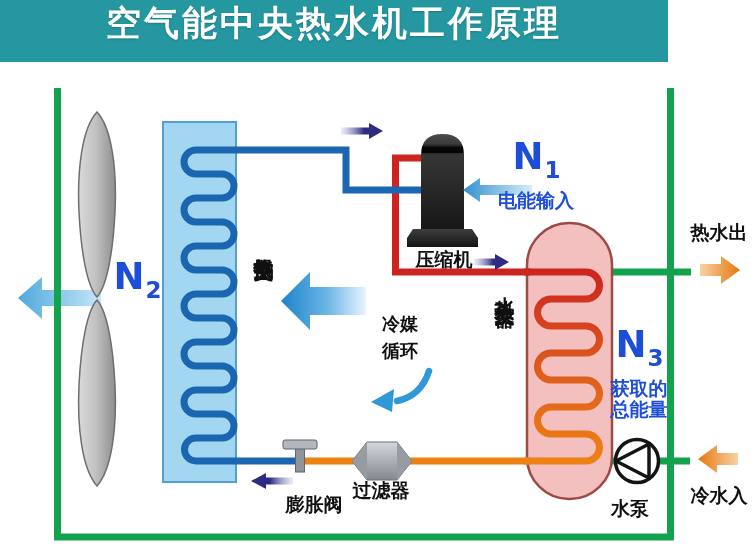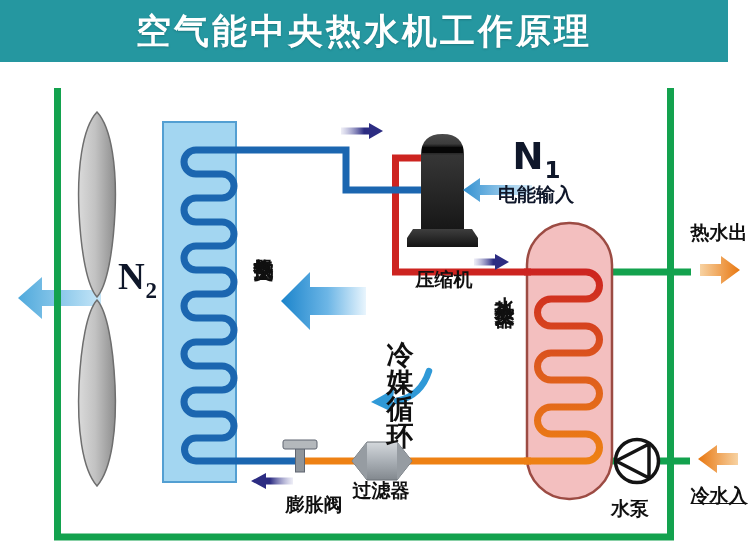--- a/index.html
+++ b/index.html
@@ -1,40 +1,40 @@
 <!DOCTYPE html>
 <html><head>
 <meta charset="utf-8">
 <style>
   html,body{margin:0;padding:0;background:#ffffff;}
   #stage{
     position:relative;width:756px;height:552px;overflow:hidden;
     background:#ffffff;font-family:"DejaVu Sans",sans-serif;
   }
   #hdr{
-    position:absolute;left:0;top:0;width:728px;height:62px;
-    background:#2597a0;display:flex;align-items:center;justify-content:center;
+    position:absolute;left:0;top:0;width:668px;height:62px;
+    background:#2597a0;display:flex;justify-content:center;
   }
   #hdr .t{
     color:#ffffff;font-size:35px;font-weight:bold;letter-spacing:3px;
     text-shadow:0 1px 2px rgba(0,40,40,.25);white-space:nowrap;
   }
   svg{position:absolute;left:0;top:0;}
   .lbl{position:absolute;font-weight:bold;color:#101010;line-height:1.12;}
   .s19{font-size:19px;}
   .ctr{text-align:center;}
   .vtext{
     position:absolute;font-weight:bold;color:#101010;
     writing-mode:vertical-rl;text-orientation:upright;
     font-size:20px;line-height:1;
   }
-  .nblock{position:absolute;text-align:center;color:#0f172a;}
+  .nblock{position:absolute;text-align:center;color:#1d4ed8;}
   .nsym{font-size:37px;font-weight:bold;line-height:1;white-space:nowrap;}
   .nsym sub{font-size:23px;font-weight:bold;position:relative;top:1px;left:1px;}
-  .ncap{font-size:19px;font-weight:bold;line-height:21px;margin-top:3px;}
+  .ncap{font-size:19px;font-weight:bold;line-height:21px;margin-top:9px;}
   .wrapcap{word-break:break-all;}
 </style>
 </head>
 <body>
 
 <div id="stage">
 
   <div id="hdr">
     <div class="t">空气能中央热水机工作原理</div>
   </div>
@@ -201,35 +201,39 @@
       <polygon points="371,402 394,389 392,412" fill="#2f99d7"></polygon>
     </g>
     <g>
       <polygon points="740,270 721,256 721,264 700,264 700,276 721,276 721,284" fill="url(#gOrR)"></polygon>
     </g>
     <g>
       <polygon points="698,459 717,445 717,453 738,453 738,465 717,465 717,473" fill="url(#gOrL)"></polygon>
     </g>
   </svg>
 
-  <div class="nblock" style="left:104px;top:258px;width:66px;font-family:Liberation Serif, serif;">
+  <div class="nblock" style="left:104px;top:258px;width:66px;">
     <div class="nsym"><span>N</span><sub>2</sub></div>
   </div>
 
   <div class="nblock" style="left:494px;top:138px;width:84px;">
     <div class="nsym"><span>N</span><sub>1</sub></div>
     <div class="ncap">电能输入</div>
   </div>
 
+  <div class="nblock" style="left:602px;top:326px;width:74px;">
+    <div class="nsym"><span>N</span><sub>3</sub></div>
+    <div class="ncap wrapcap">获取的总能量</div>
+  </div>
 
   <div class="vtext" style="left:254px;top:243px;height:160px;letter-spacing:0px;">空气热交换器</div>
   <div class="vtext" style="left:495px;top:281px;height:140px;letter-spacing:3px;">水热交换器</div>
 
-  <div class="lbl ctr wrapcap" style="left:376px;top:341px;width:48px;font-size:27px;line-height:27px;">冷媒循环</div>
-
-  <div class="lbl s19 ctr" style="left:407px;top:249px;width:74px;margin-top:20px;">压缩机</div>
+  <div class="lbl ctr wrapcap" style="left:376px;top:310px;width:48px;font-size:18px;line-height:27px;">冷媒循环</div>
+
+  <div class="lbl s19 ctr" style="left:407px;top:249px;width:74px;">压缩机</div>
   <div class="lbl s19 ctr" style="left:281px;top:494px;width:66px;">膨胀阀</div>
   <div class="lbl s19 ctr" style="left:348px;top:480px;width:66px;">过滤器</div>
   <div class="lbl s19 ctr" style="left:596px;top:498px;width:68px;">水泵</div>
   <div class="lbl s19 ctr" style="left:686px;top:222px;width:66px;">热水出</div>
-  <div class="lbl s19 ctr" style="left:686px;top:485px;width:66px;text-decoration:underline;">冷水入</div>
+  <div class="lbl s19 ctr" style="left:686px;top:485px;width:66px;">冷水入</div>
 
 </div>
 
 </body></html>

